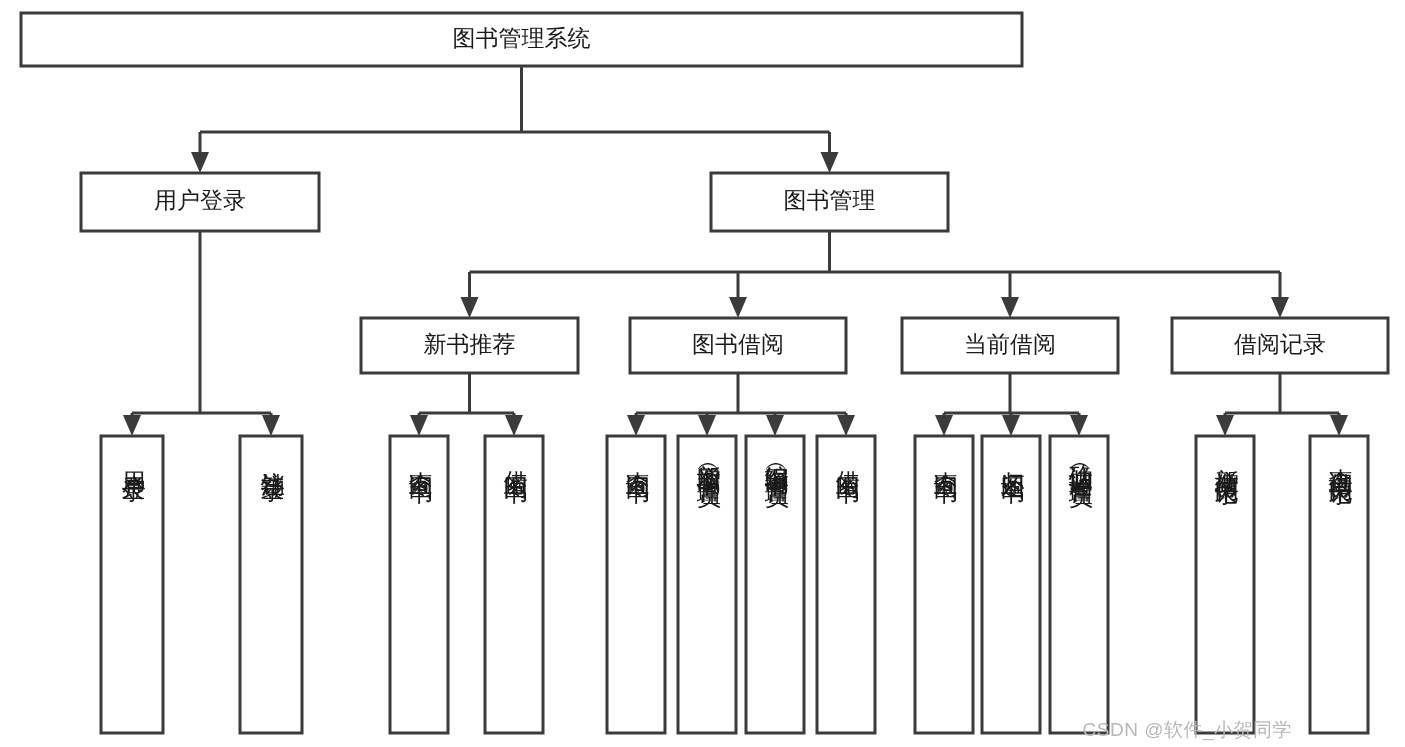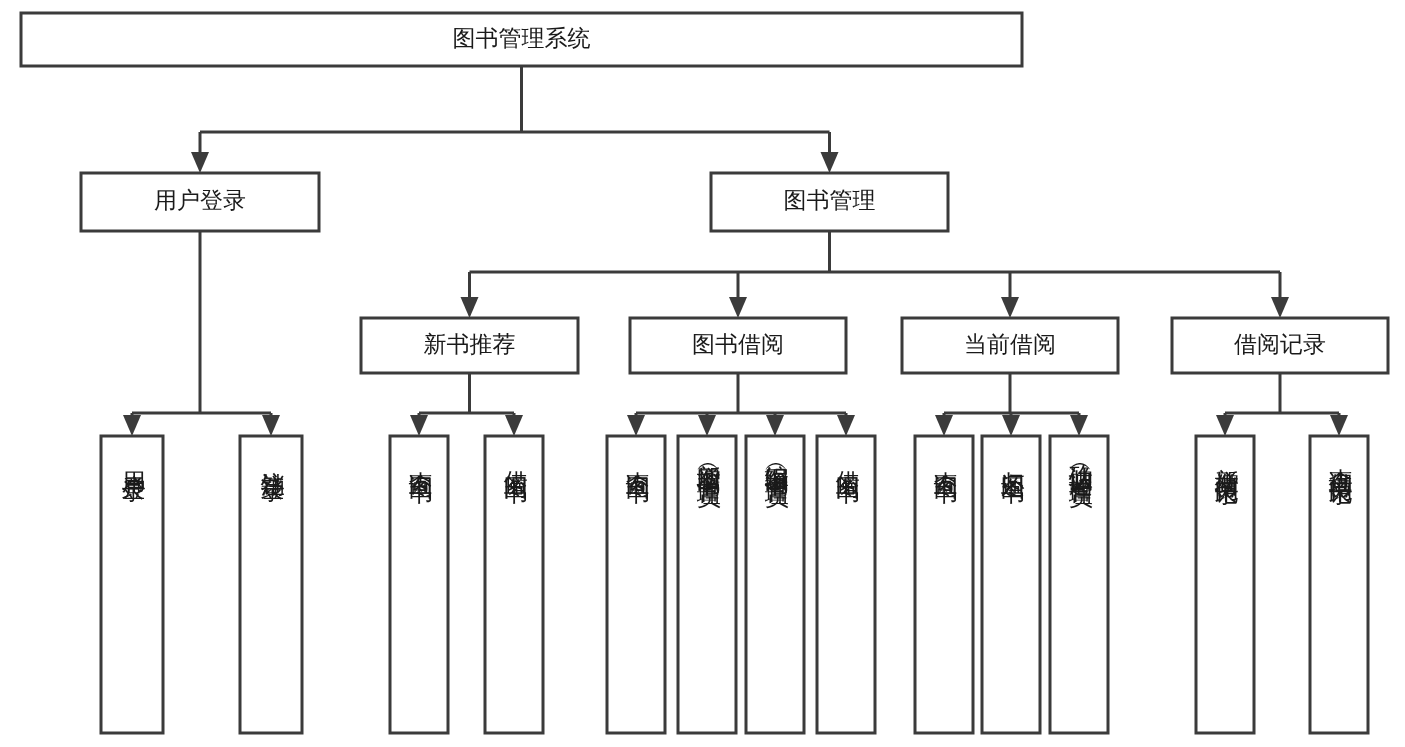--- a/index.html
+++ b/index.html
@@ -207,13 +207,14 @@
           <rect x="1196" y="436" width="58" height="297" class="node-box"></rect>
           <text x="1225" y="458" class="node-label vertical" dominant-baseline="hanging" text-anchor="middle">新增借阅记录</text>
         </g>
         <g>
           <rect x="1310" y="436" width="58" height="297" class="node-box"></rect>
           <text x="1339" y="458" class="node-label vertical" dominant-baseline="hanging" text-anchor="middle">查询借阅记录</text>
         </g>
       </g>
   </svg>
 
+  <div class="watermark">CSDN @软件_小贺同学</div>
 </div>
 
 </body></html>

